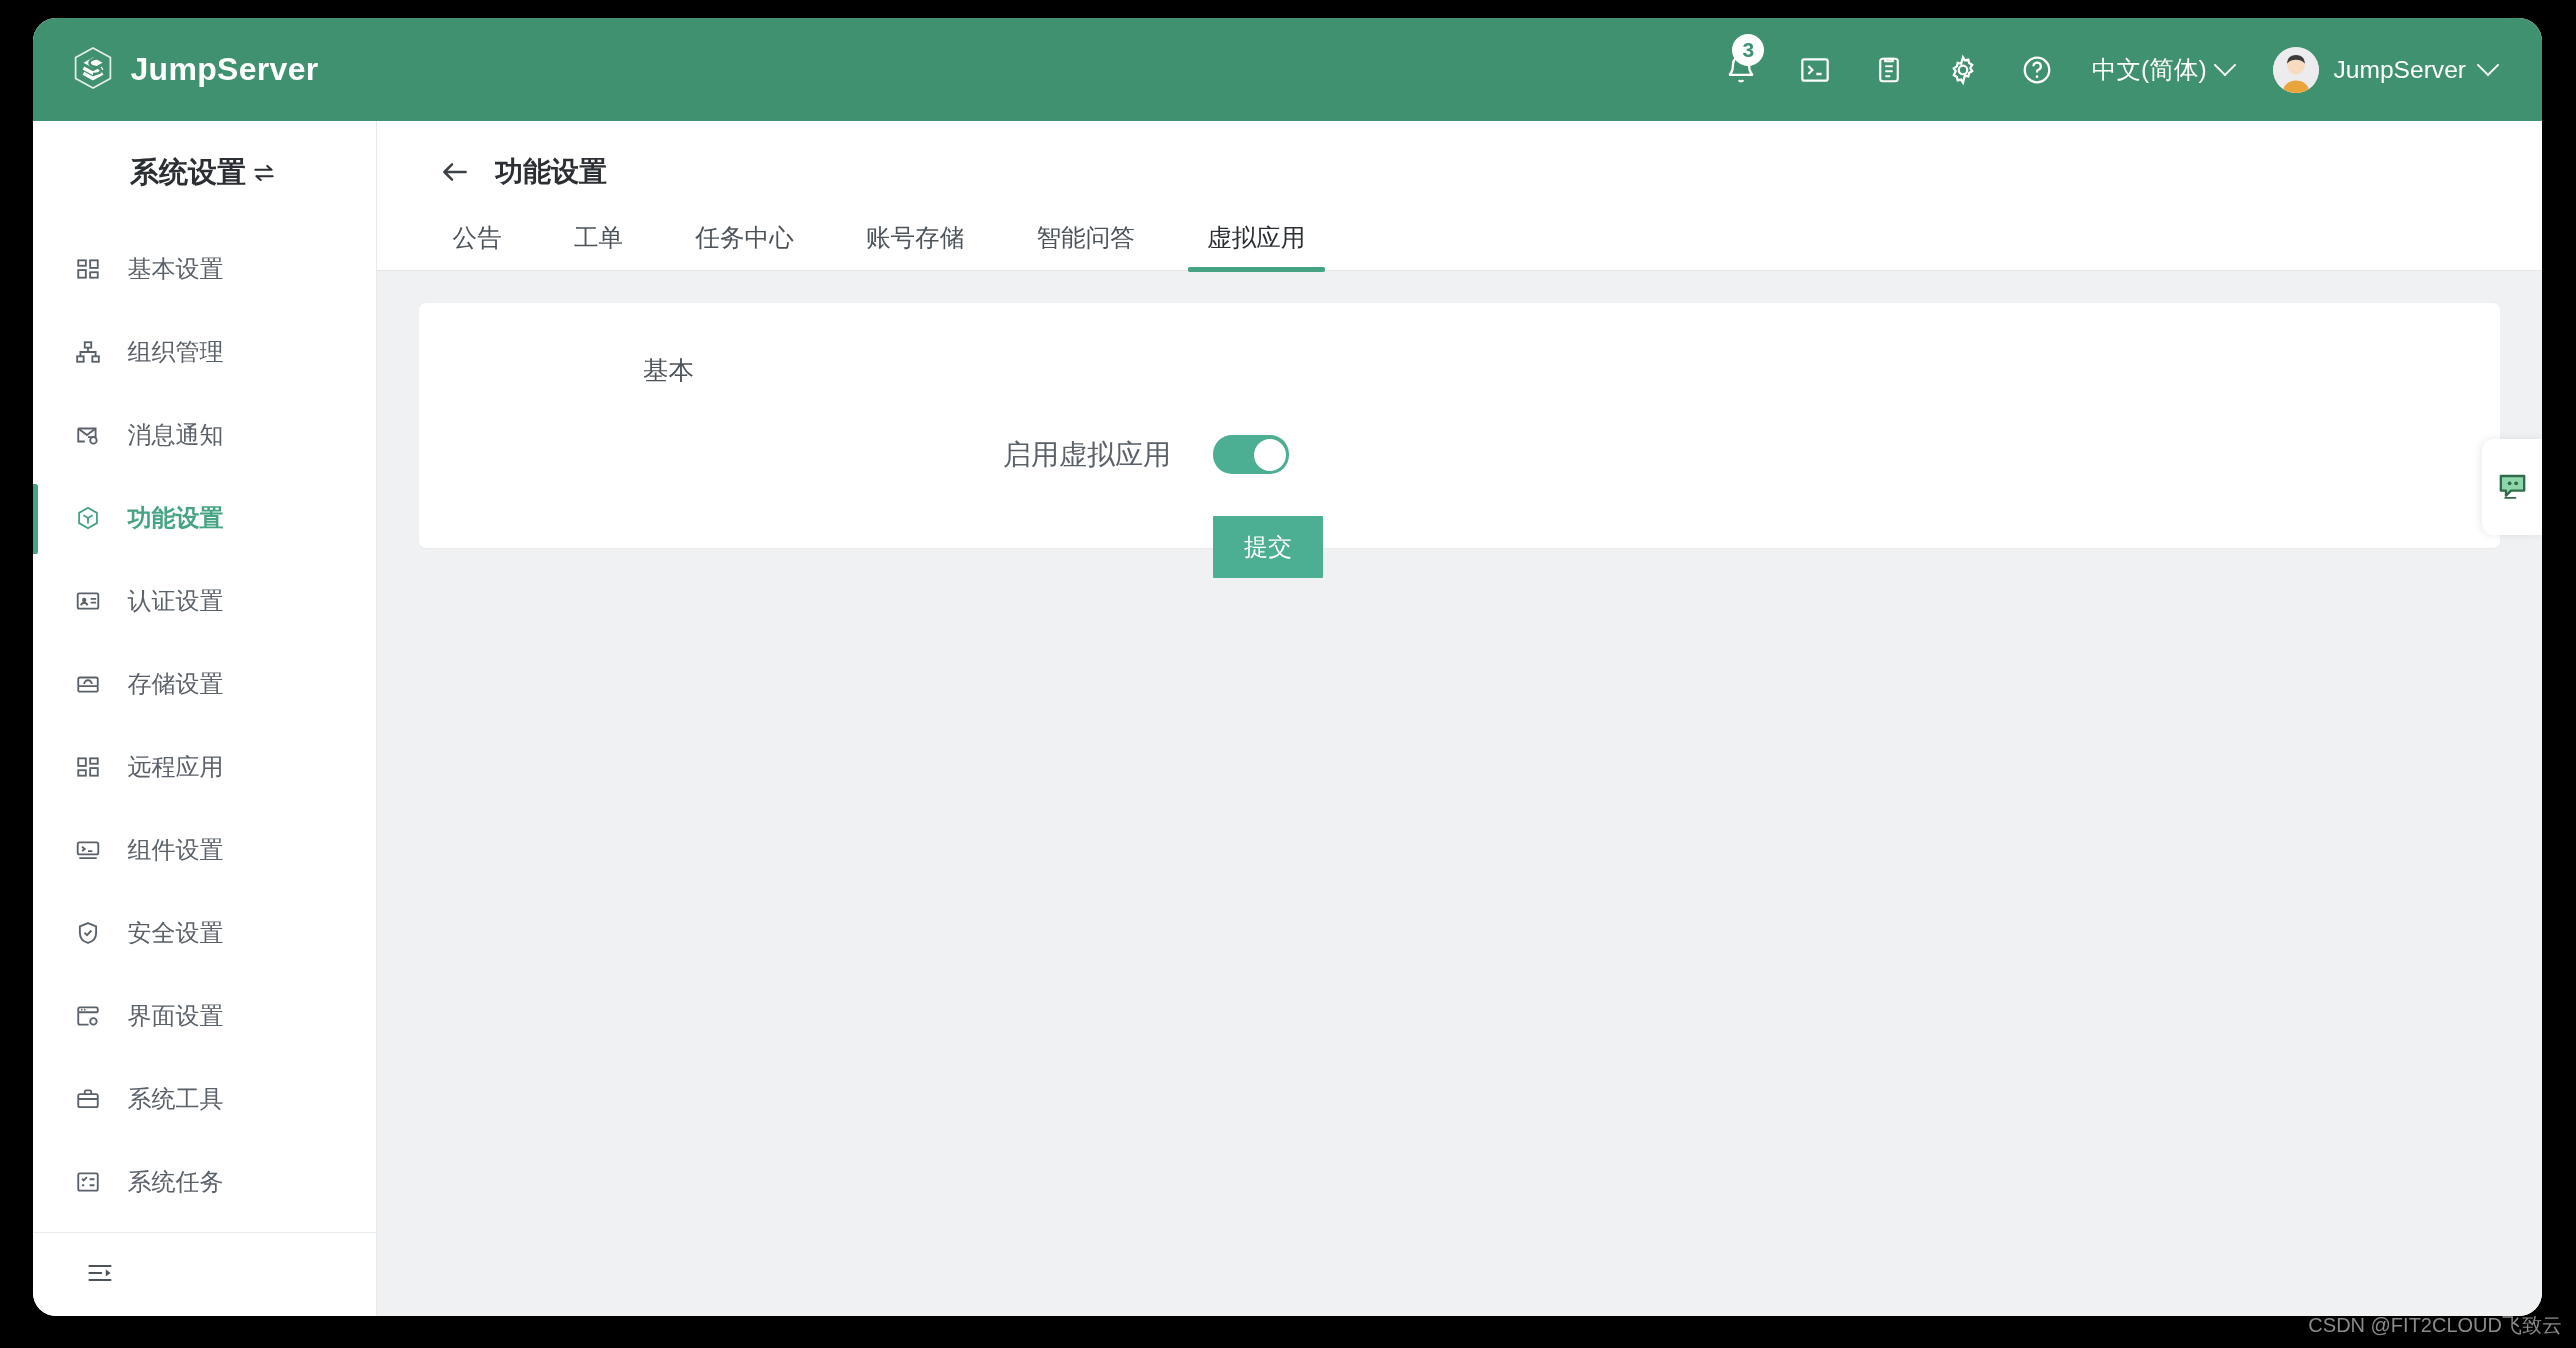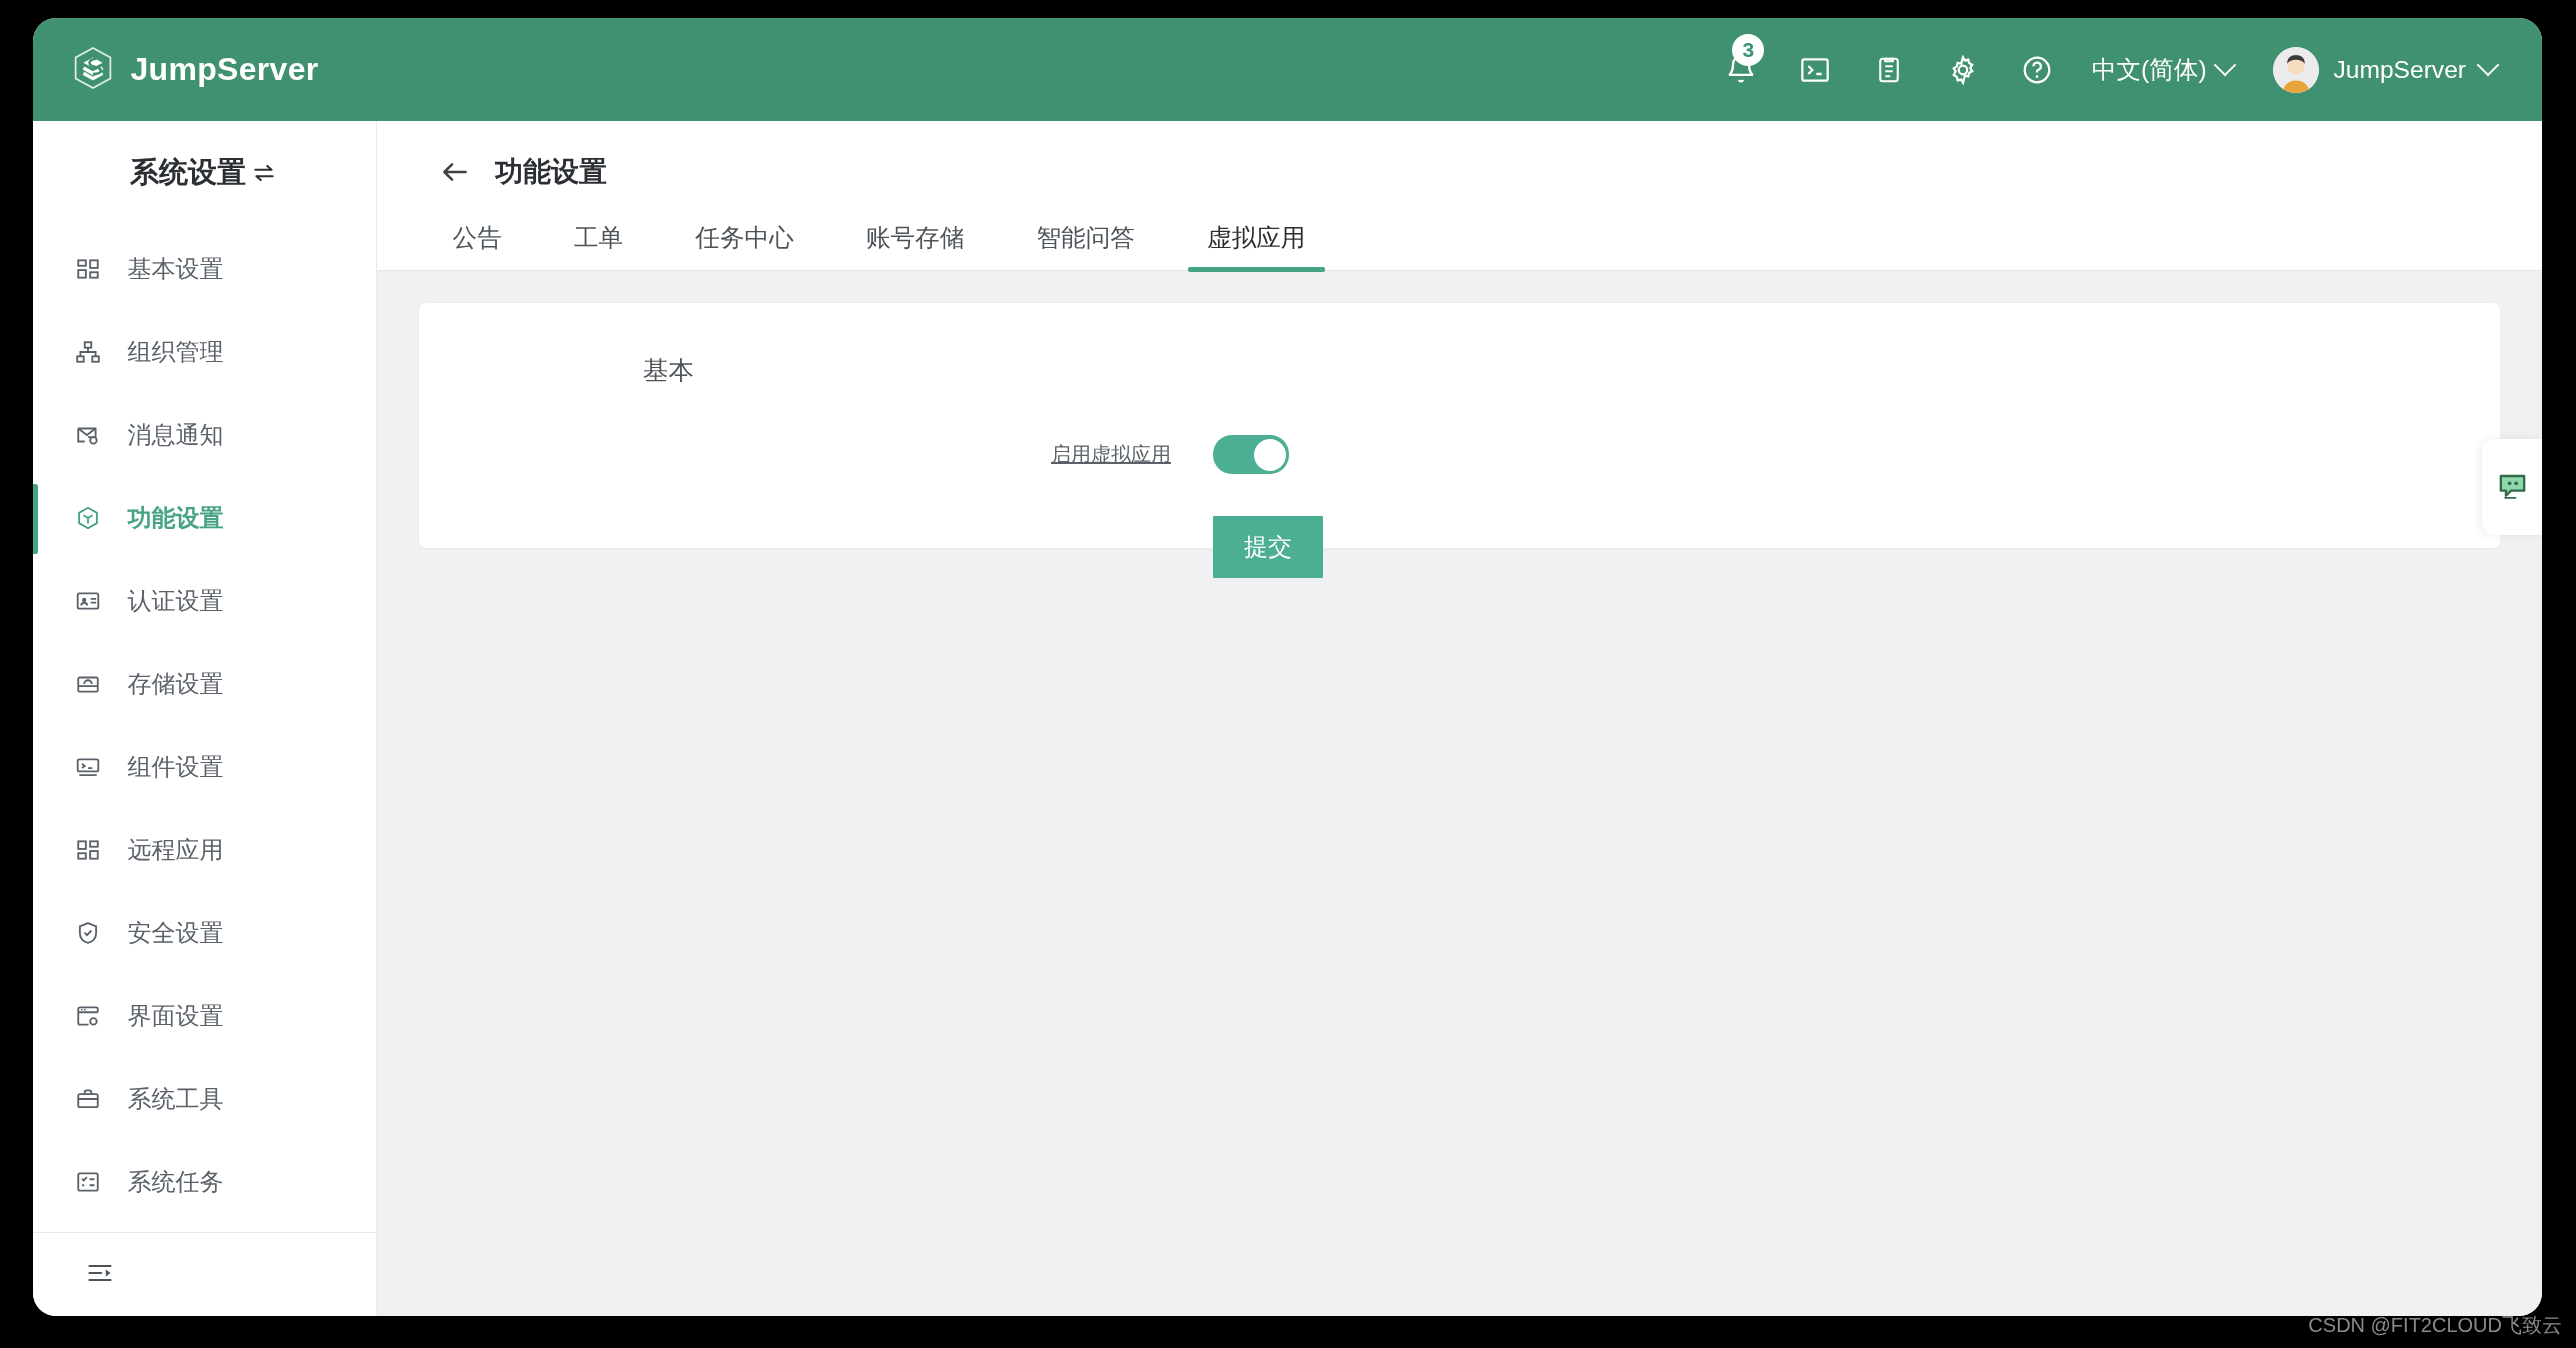--- a/index.html
+++ b/index.html
@@ -109,21 +109,21 @@
   }
   .content { flex: 1; padding: 32px 42px 0 42px; overflow: hidden; }
   .card {
     background: #fff; border-radius: 7px;
     width: 100%; height: 245px;
     box-shadow: 0 0.9px 1.8px rgba(16,24,40,.04);
     padding-left: 36px;
   }
   .card-title { font-size: 25.4px; color: #4c5359; font-weight: 500; padding: 51px 0 0 188px; }
   .form-row { display: flex; align-items: center; padding: 47px 0 0 0; }
-  .form-label { width: 758px; text-align: right; font-size: 20px; color: #5a6169; padding-right: 42px; text-decoration: underline; }
+  .form-label { width: 758px; text-align: right; font-size: 28px; color: #5a6169; padding-right: 42px; }
   .switch {
     width: 76px; height: 39px; border-radius: 19px; background: #4cae92;
     position: relative; cursor: pointer; flex: 0 0 76px;
   }
   .switch .knob {
     position: absolute; top: 3.5px; right: 3.5px; width: 32px; height: 32px;
     border-radius: 50%; background: #fff;
   }
   .btn-row { display: flex; padding-top: 42px; }
   .btn-spacer { width: 758px; padding-right: 42px; }
@@ -305,37 +305,37 @@
               <rect x="3" y="14" width="18" height="5" rx="1"></rect>
               <path d="M8.5 12a3.5 3.5 0 0 1 7 0"></path>
             </svg>
           </span>
           <span>存储设置</span>
         </div>
 
         <div class="side-item">
           <span class="sicon">
             <svg width="26" height="26" viewBox="0 0 24 24" fill="none" stroke="currentColor" stroke-width="1.7">
-              <rect x="2.5" y="5" width="19" height="11" rx="1.5"></rect>
-              <path d="M6.5 9l2.5 2-2.5 2M12 13h4M4 19.5h16"></path>
-            </svg>
-          </span>
-          <span>组件设置</span>
-        </div>
-
-        <div class="side-item">
-          <span class="sicon">
-            <svg width="26" height="26" viewBox="0 0 24 24" fill="none" stroke="currentColor" stroke-width="1.7">
               <rect x="3" y="4" width="7" height="7"></rect>
                 <rect x="3" y="15" width="7" height="5"></rect>
               <rect x="14" y="4" width="7" height="5"></rect>
                 <rect x="14" y="13" width="7" height="7"></rect>
             </svg>
           </span>
           <span>远程应用</span>
+        </div>
+
+        <div class="side-item">
+          <span class="sicon">
+            <svg width="26" height="26" viewBox="0 0 24 24" fill="none" stroke="currentColor" stroke-width="1.7">
+              <rect x="2.5" y="5" width="19" height="11" rx="1.5"></rect>
+              <path d="M6.5 9l2.5 2-2.5 2M12 13h4M4 19.5h16"></path>
+            </svg>
+          </span>
+          <span>组件设置</span>
         </div>
 
         <div class="side-item">
           <span class="sicon">
             <svg width="26" height="26" viewBox="0 0 24 24" fill="none" stroke="currentColor" stroke-width="1.7">
               <path d="M12 2.8l7.5 3v6c0 5-3.4 8.3-7.5 9.4-4.1-1.1-7.5-4.4-7.5-9.4v-6z"></path>
               <path d="M8.8 11.6l2.3 2.3 4-4.2"></path>
             </svg>
           </span>
           <span>安全设置</span>

